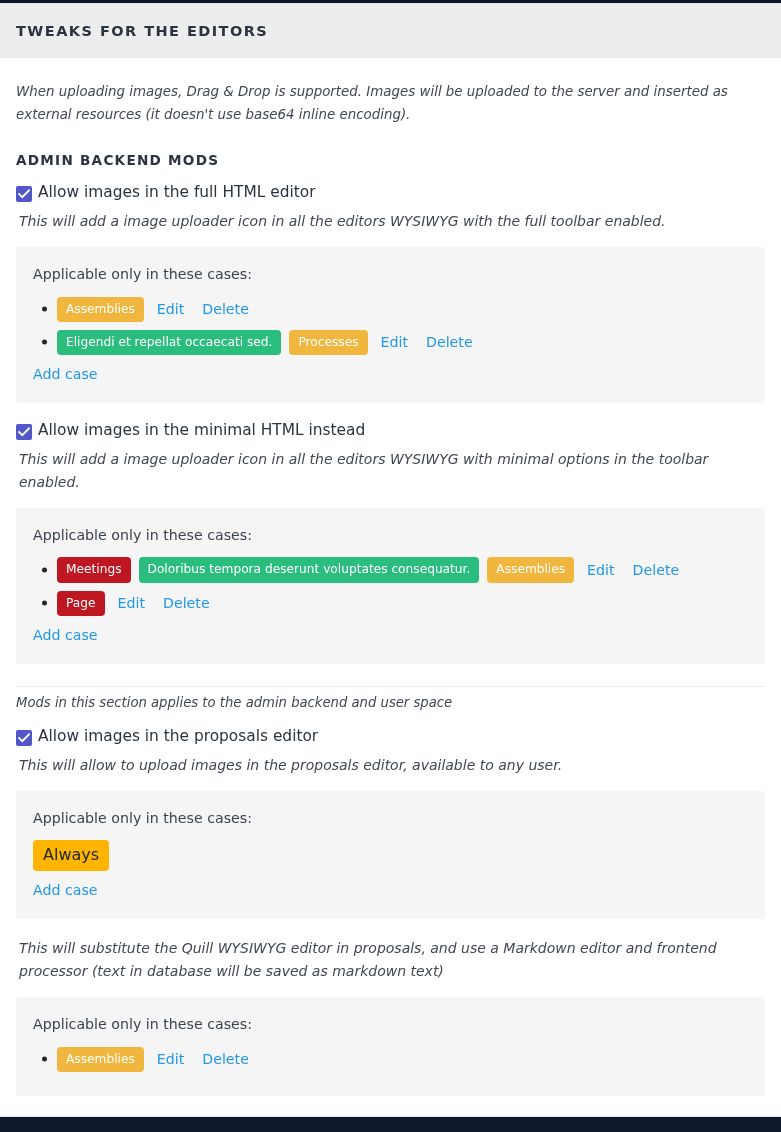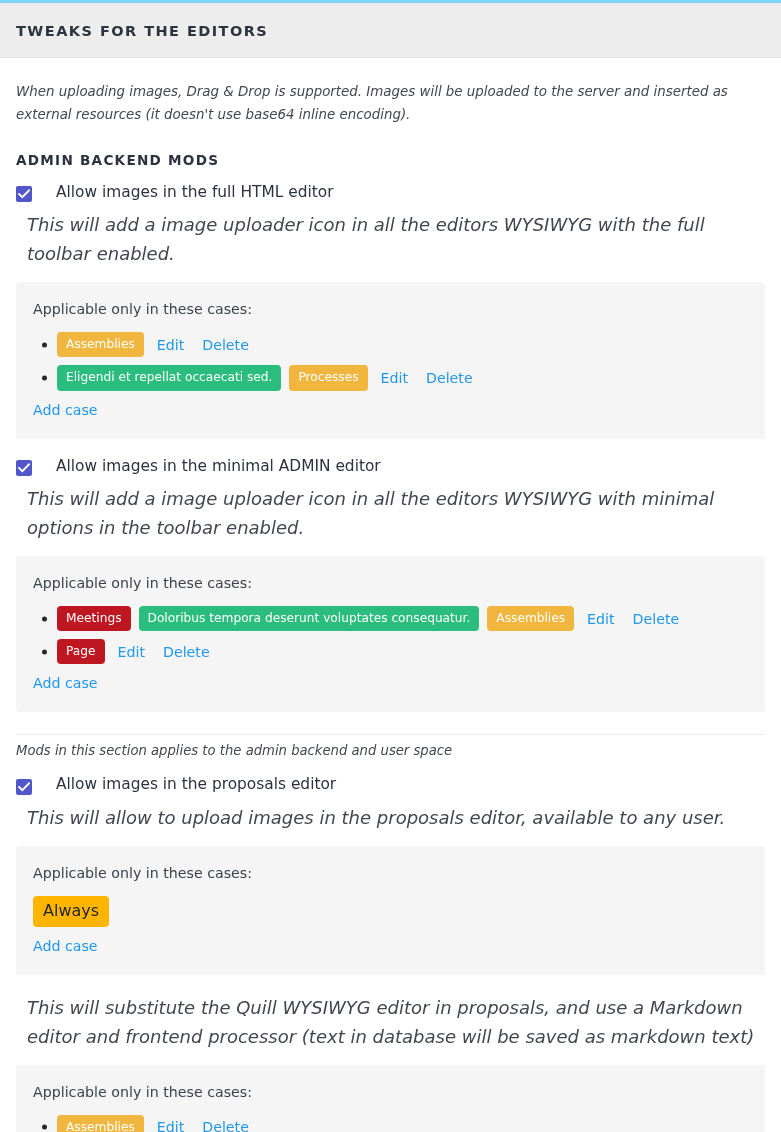--- a/index.html
+++ b/index.html
@@ -11,21 +11,21 @@
     width: 781px;
     min-height: 1132px;
     font-family: "DejaVu Sans", "Liberation Sans", sans-serif;
     color: #3e4750;
     -webkit-font-smoothing: antialiased;
   }
 
   .page {
     width: 781px;
     min-height: 1132px;
-    background: #7dd3fc;
+    background: #0f172a;
     box-sizing: border-box;
     position: relative;
   }
 
   
   .card {
     position: absolute;
     left: 0;
     top: 3px;
     width: 781px;
@@ -51,24 +51,24 @@
     line-height: 1.2;
   }
 
   .card-body {
     padding: 14px 16px 20px 16px;
   }
 
   
   .help-text {
     font-style: italic;
-    font-size: 18px;
+    font-size: 14px;
     line-height: 1.62;
     color: #41474f;
-    margin: 8px 0 0 11px;
+    margin: 8px 0 0 3px;
   }
   .intro-text {
     font-style: italic;
     font-size: 13.4px;
     line-height: 1.72;
     color: #41474f;
     margin: 8px 0 0 0;
     max-width: 750px;
   }
 
@@ -90,22 +90,22 @@
   }
 
   
   .mod {
     margin-top: 18px;
   }
   .mod.first { margin-top: 14px; }
 
   .mod-check-row {
     display: flex;
-    align-items: flex-end;
-    gap: 24px;
+    align-items: center;
+    gap: 6px;
   }
   .checkbox {
     width: 16px;
     height: 16px;
     min-width: 16px;
     border-radius: 2px;
     background: #5156c8;
     position: relative;
     margin-top: 3px;
     cursor: pointer;
@@ -243,21 +243,21 @@
                 </li>
               </ul><a class="add-case">Add case</a></div>
           </div>
           <div class="mod">
             <div class="mod-check-row">
               <div class="checkbox">
                 <svg width="12" height="10" viewBox="0 0 12 10">
                   <path d="M1 5 L4.3 8.2 L11 1.4" stroke="#ffffff" stroke-width="1.9" fill="none" stroke-linecap="square"></path>
                 </svg>
               </div>
-              <span class="mod-label">Allow images in the minimal ADMIN editor</span>
+              <span class="mod-label">Allow images in the minimal HTML instead</span>
             </div>
             <p class="help-text">This will add a image uploader icon in all the editors WYSIWYG with minimal options in the toolbar enabled.</p>
             <div class="cases-panel"><div class="cases-title">Applicable only in these cases:</div><ul class="case-list">
                 <li class="">
                   <span class="tag red">Meetings</span>
                   <span class="tag green">Doloribus tempora deserunt voluptates consequatur.</span>
                   <span class="tag orange">Assemblies</span>
                   <a class="act-link">Edit</a>
                   <a class="act-link">Delete</a>
                 </li>

